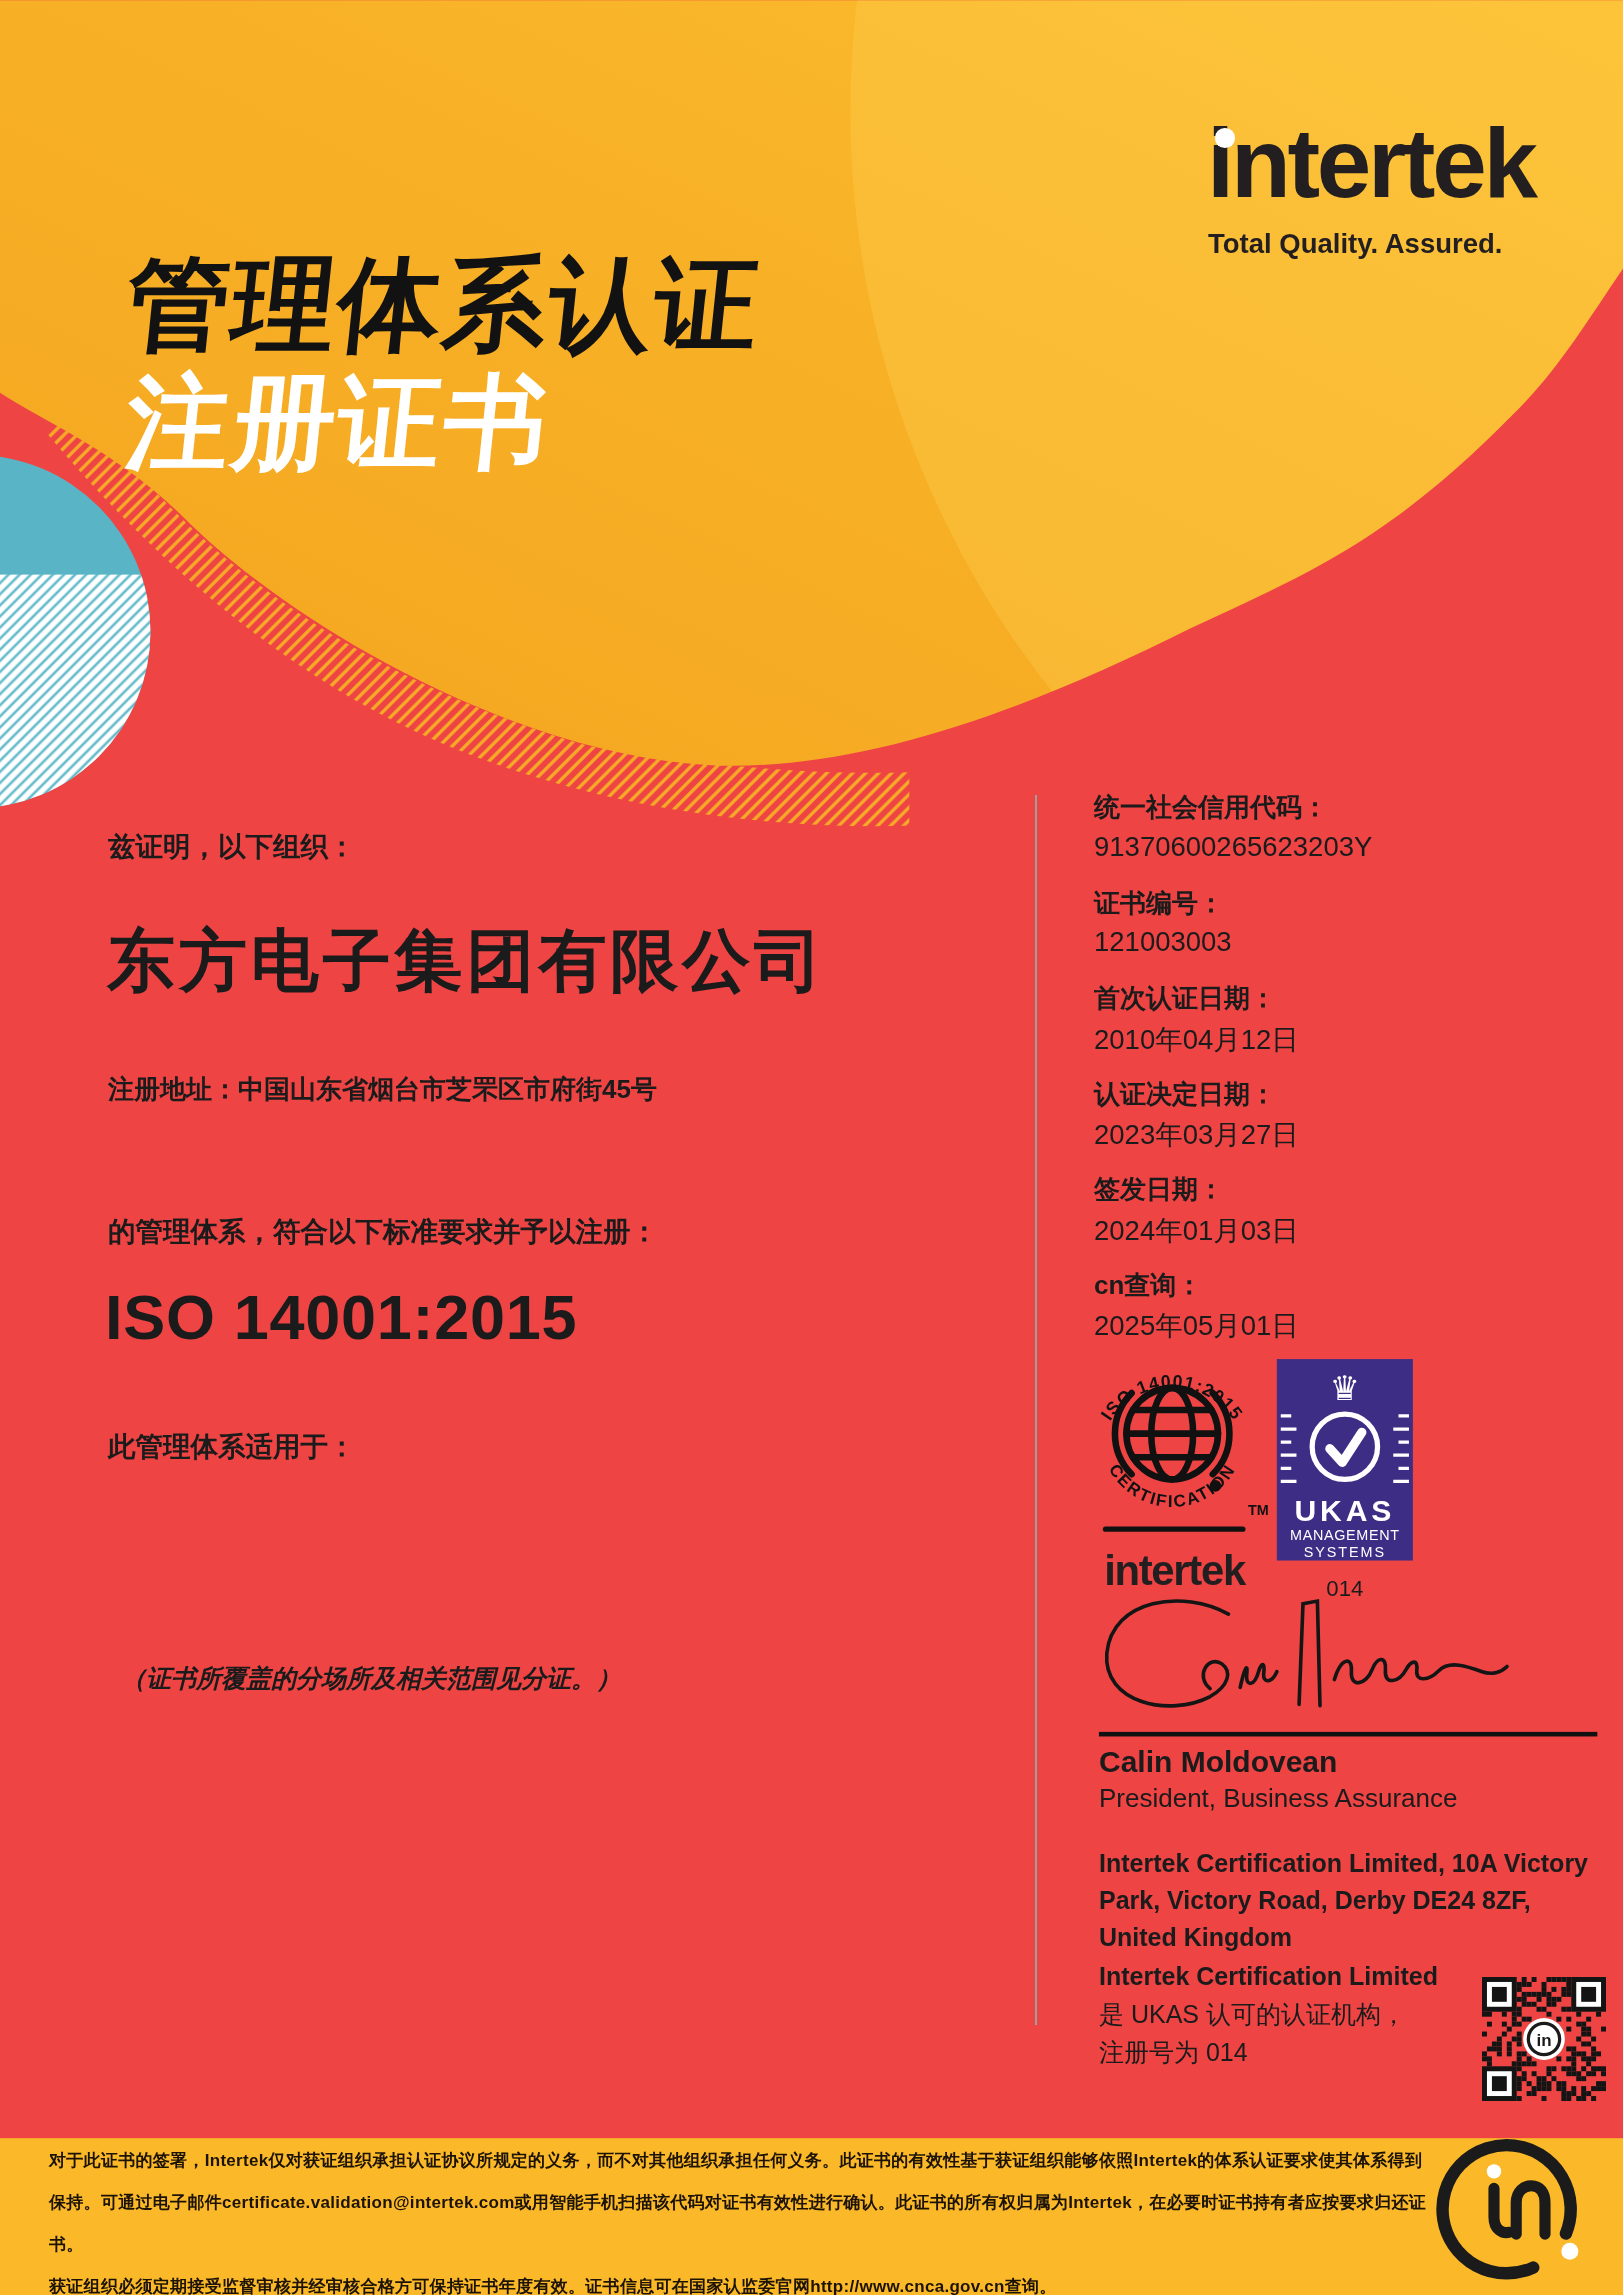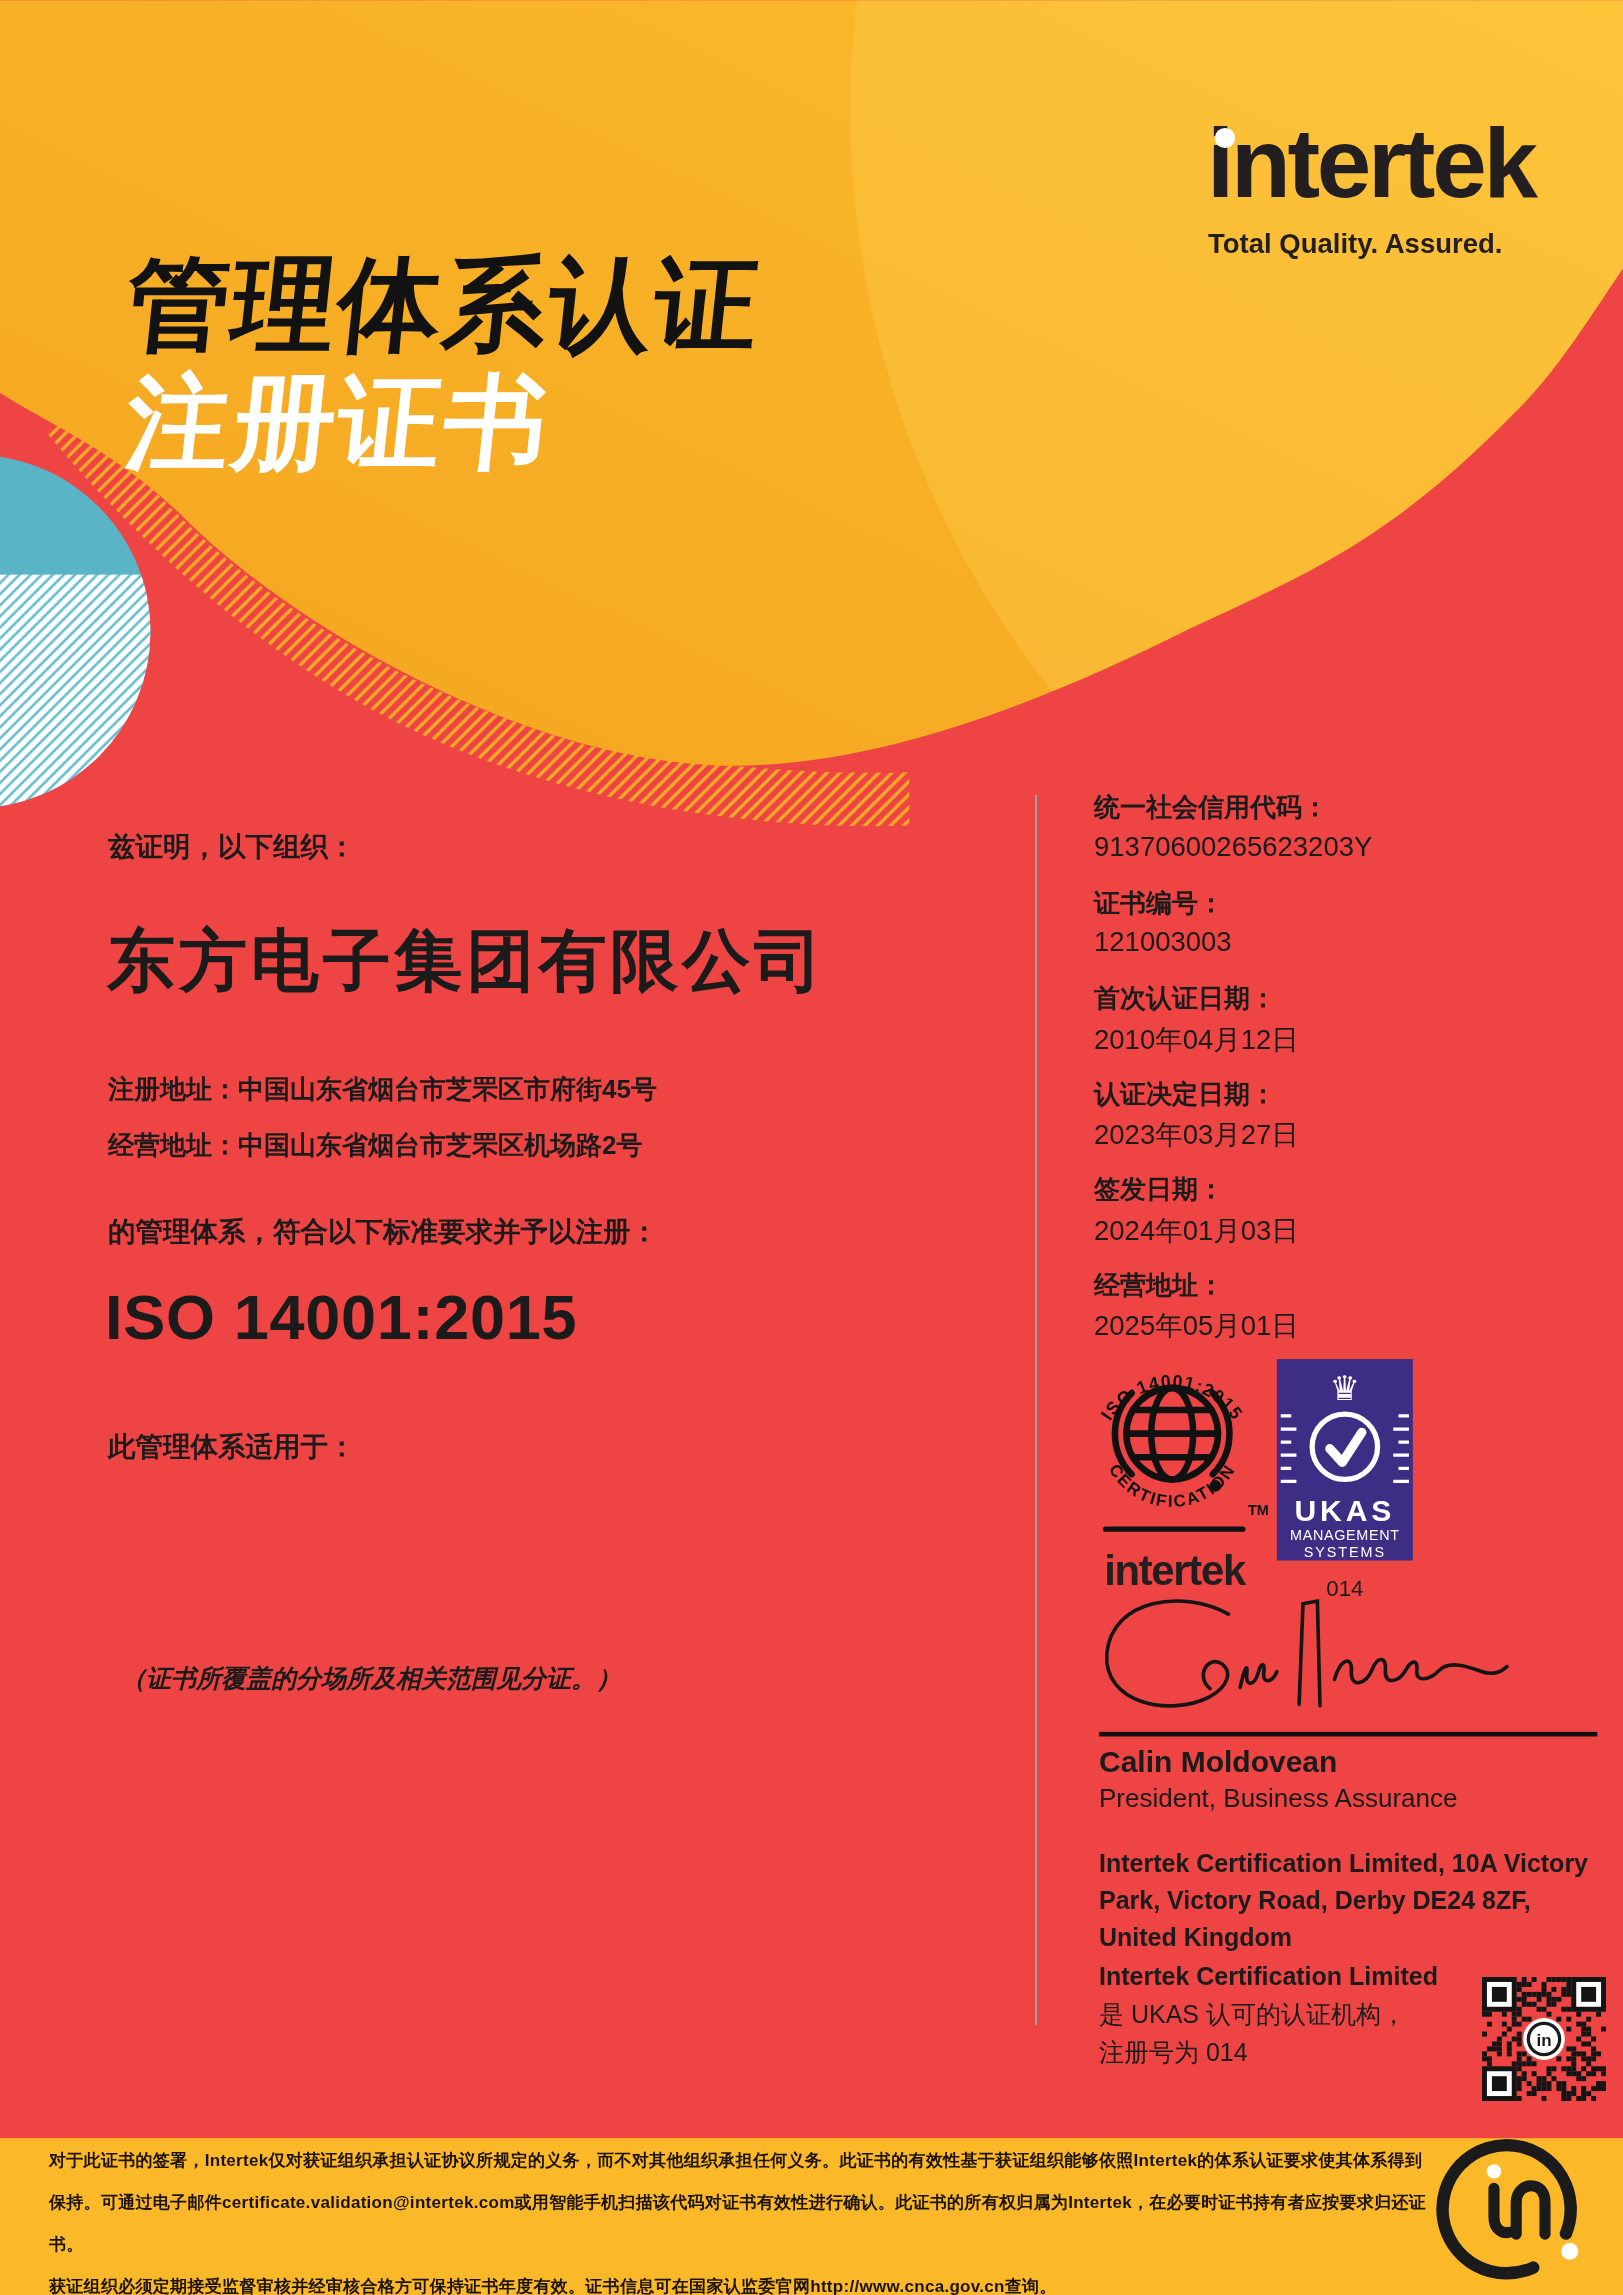--- a/index.html
+++ b/index.html
@@ -79,39 +79,38 @@
   <div class="layer brand-word" style="left:1207px;top:114px;">intertek</div>
   <div class="layer" style="left:1215px;top:128px;width:19.6px;height:19.6px;border-radius:50%;background:#ffffff;"></div>
   <div class="layer brand-tag" style="left:1208px;top:228px;">Total Quality. Assured.</div>
 
   <div class="layer cert-title t-black" style="left:121px;top:247px;">管理体系认证</div>
   <div class="layer cert-title t-white" style="left:121px;top:365px;">注册证书</div>
 
   <div class="layer lbl-bold" style="left:108px;top:829px;">兹证明，以下组织：</div>
   <div class="layer company" style="left:107px;top:916px;">东方电子集团有限公司</div>
   <div class="layer addr" style="left:108px;top:1072px;">注册地址：中国山东省烟台市芝罘区市府街45号</div>
-  <div class="layer addr" style="left:108px;top:1128px;">经营地址：中国山东省烟台市芝罘区机场路2号</div>
   <div class="layer lbl-bold" style="left:108px;top:1214px;">的管理体系，符合以下标准要求并予以注册：</div>
   <div class="layer standard" style="left:105px;top:1281px;">ISO 14001:2015</div>
   <div class="layer lbl-bold" style="left:108px;top:1429px;">此管理体系适用于：</div>
   <div class="layer note-italic" style="left:121px;top:1662px;">（证书所覆盖的分场所及相关范围见分证。）</div>
 
   <div id="divider"></div>
 
   <div class="layer side-label" style="left:1094px;top:790px;">统一社会信用代码：</div>
   <div class="layer side-value" style="left:1094px;top:831px;">91370600265623203Y</div>
   <div class="layer side-label" style="left:1094px;top:886px;text-align:right;">证书编号：</div>
   <div class="layer side-value" style="left:1094px;top:926px;">121003003</div>
   <div class="layer side-label" style="left:1094px;top:981px;">首次认证日期：</div>
   <div class="layer side-value" style="left:1094px;top:1022px;">2010年04月12日</div>
   <div class="layer side-label" style="left:1094px;top:1077px;">认证决定日期：</div>
   <div class="layer side-value" style="left:1094px;top:1117px;">2023年03月27日</div>
   <div class="layer side-label" style="left:1094px;top:1172px;">签发日期：</div>
   <div class="layer side-value" style="left:1094px;top:1213px;">2024年01月03日</div>
-  <div class="layer side-label" style="left:1094px;top:1268px;">经营地址：</div>
+  <div class="layer side-label" style="left:1094px;top:1268px;">cn查询：</div>
   <div class="layer side-value" style="left:1094px;top:1308px;">2025年05月01日</div>
 
   <svg class="layer" style="left:0;top:0;" width="1623" height="2295" viewBox="0 0 2481 3509">
 
     <g stroke="#111111" fill="none" stroke-linecap="round">
       <defs>
         <path id="arcTop" d="M1682,2212 A112,112 0 0 1 1902,2212" fill="none"></path>
         <path id="arcBottom" d="M1684,2215 A110,110 0 0 0 1900,2215" fill="none"></path>
       </defs>
       <circle cx="1792" cy="2192" r="70" stroke-width="10"></circle>

